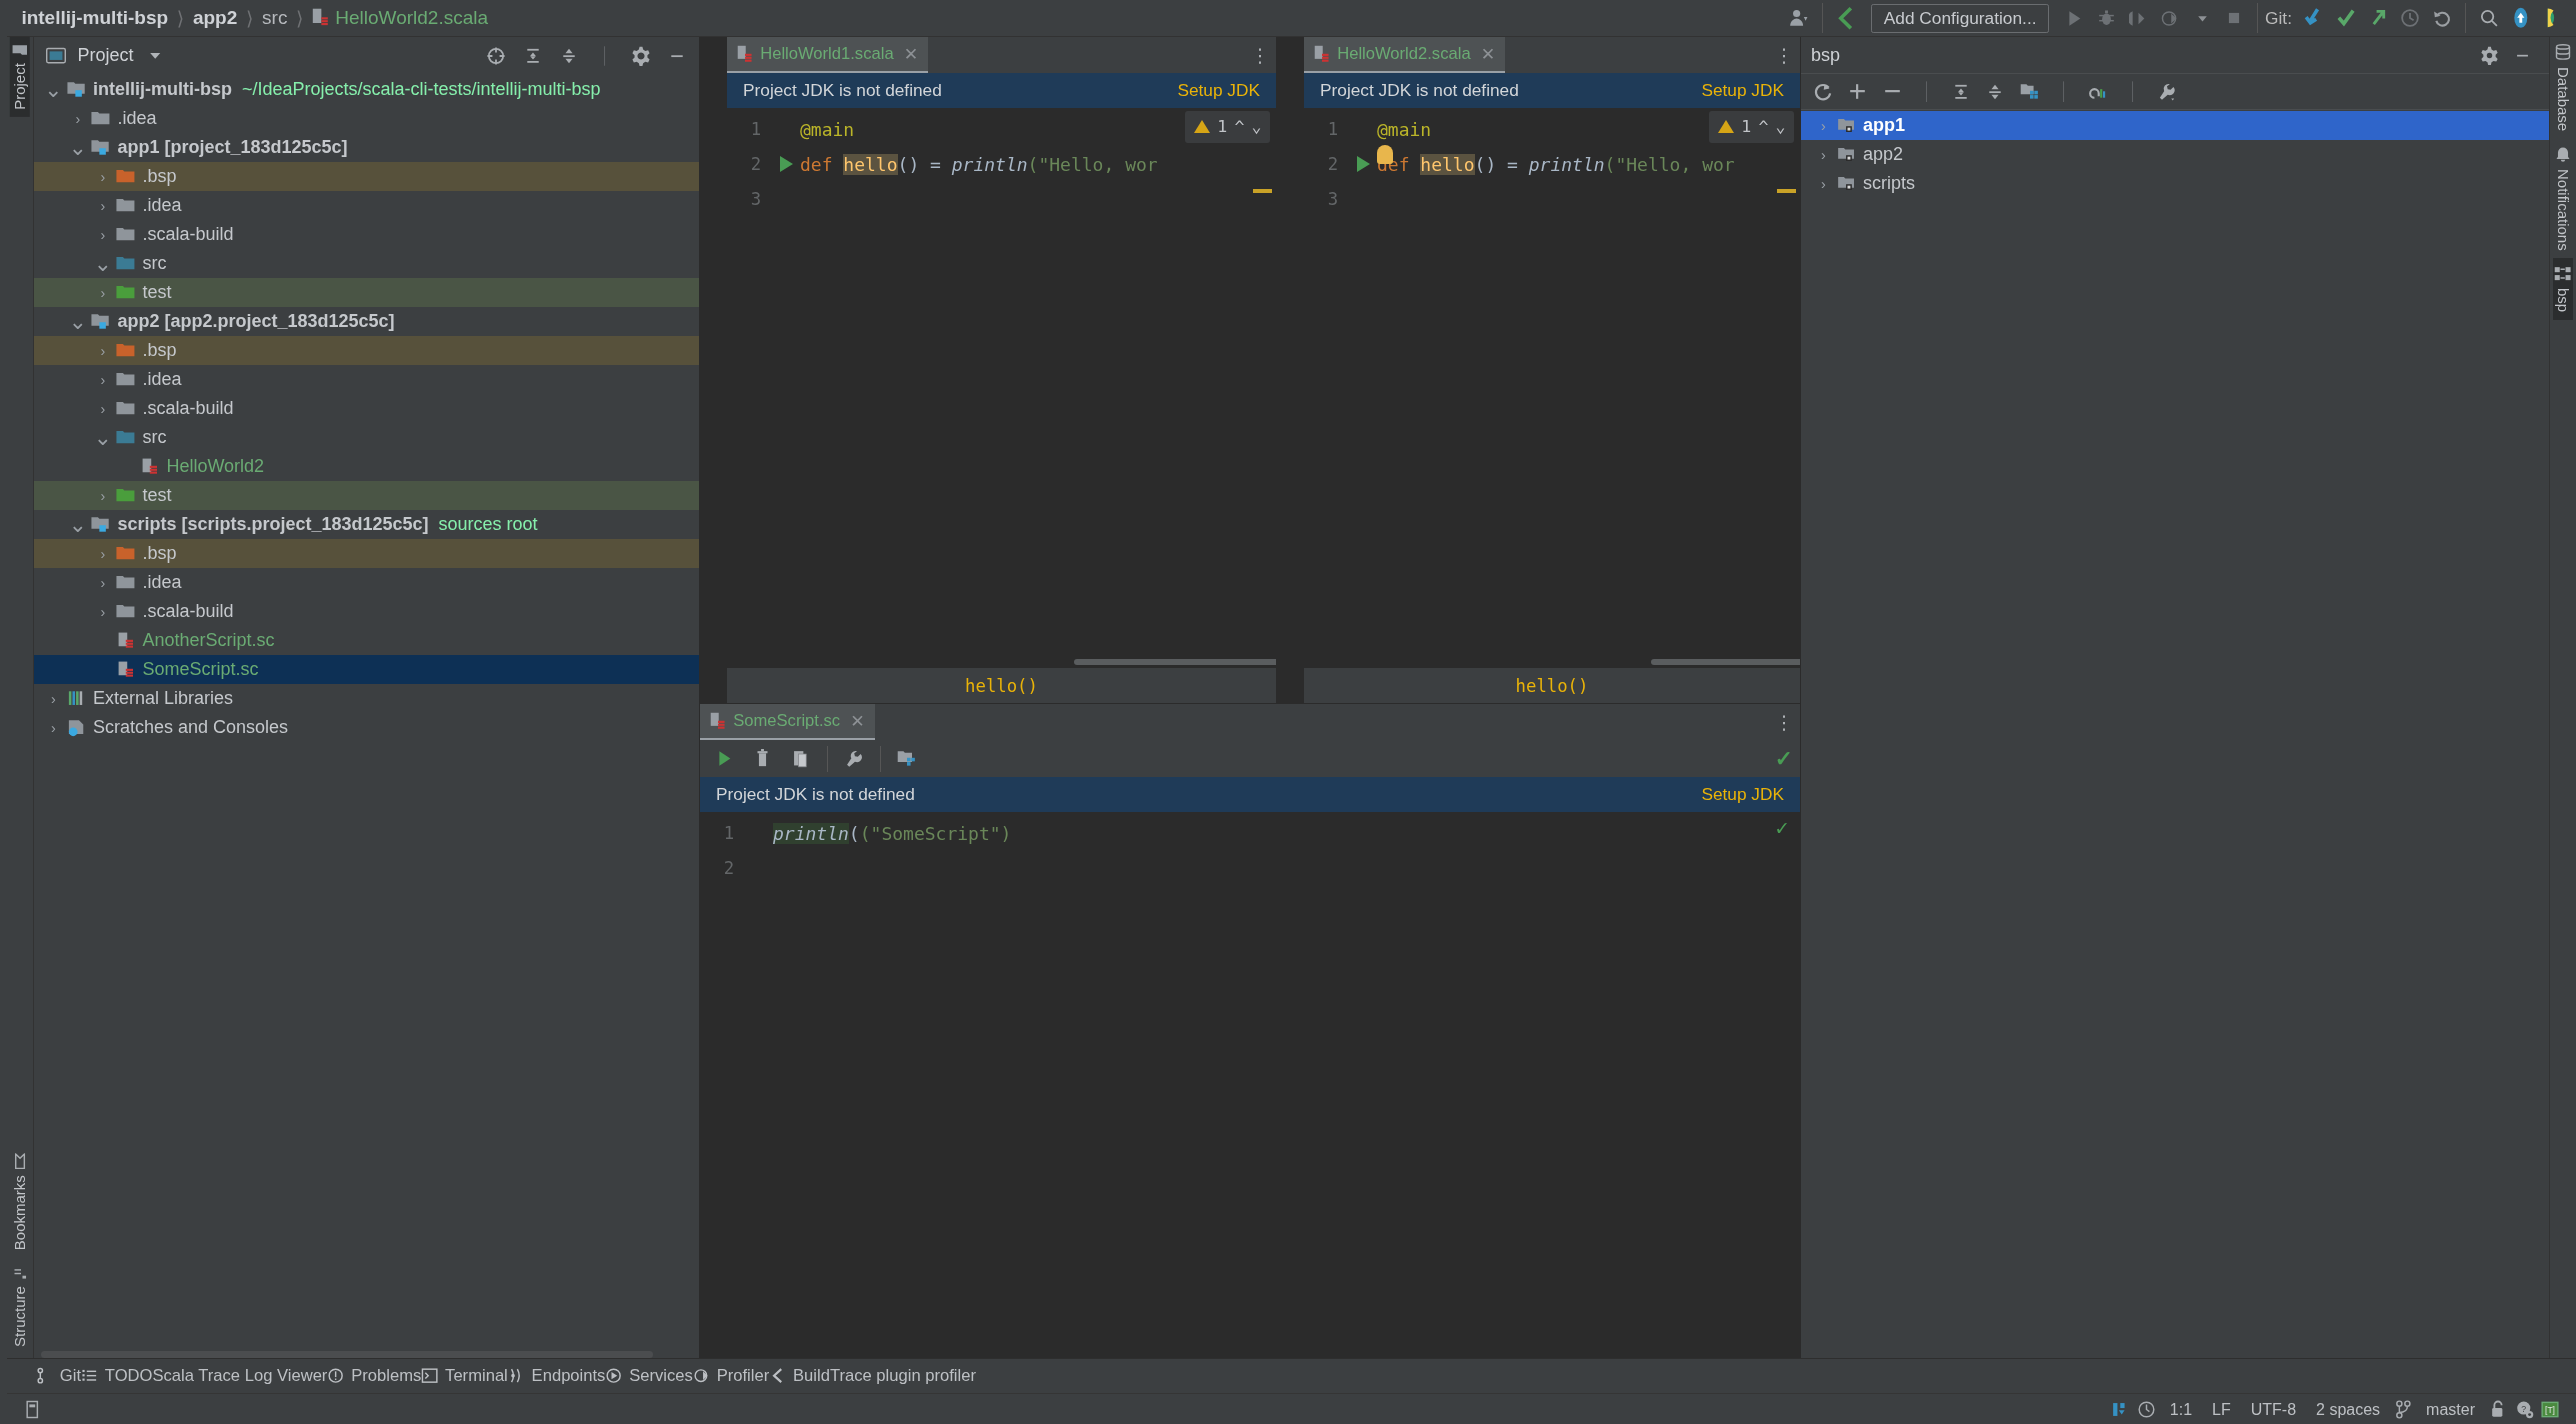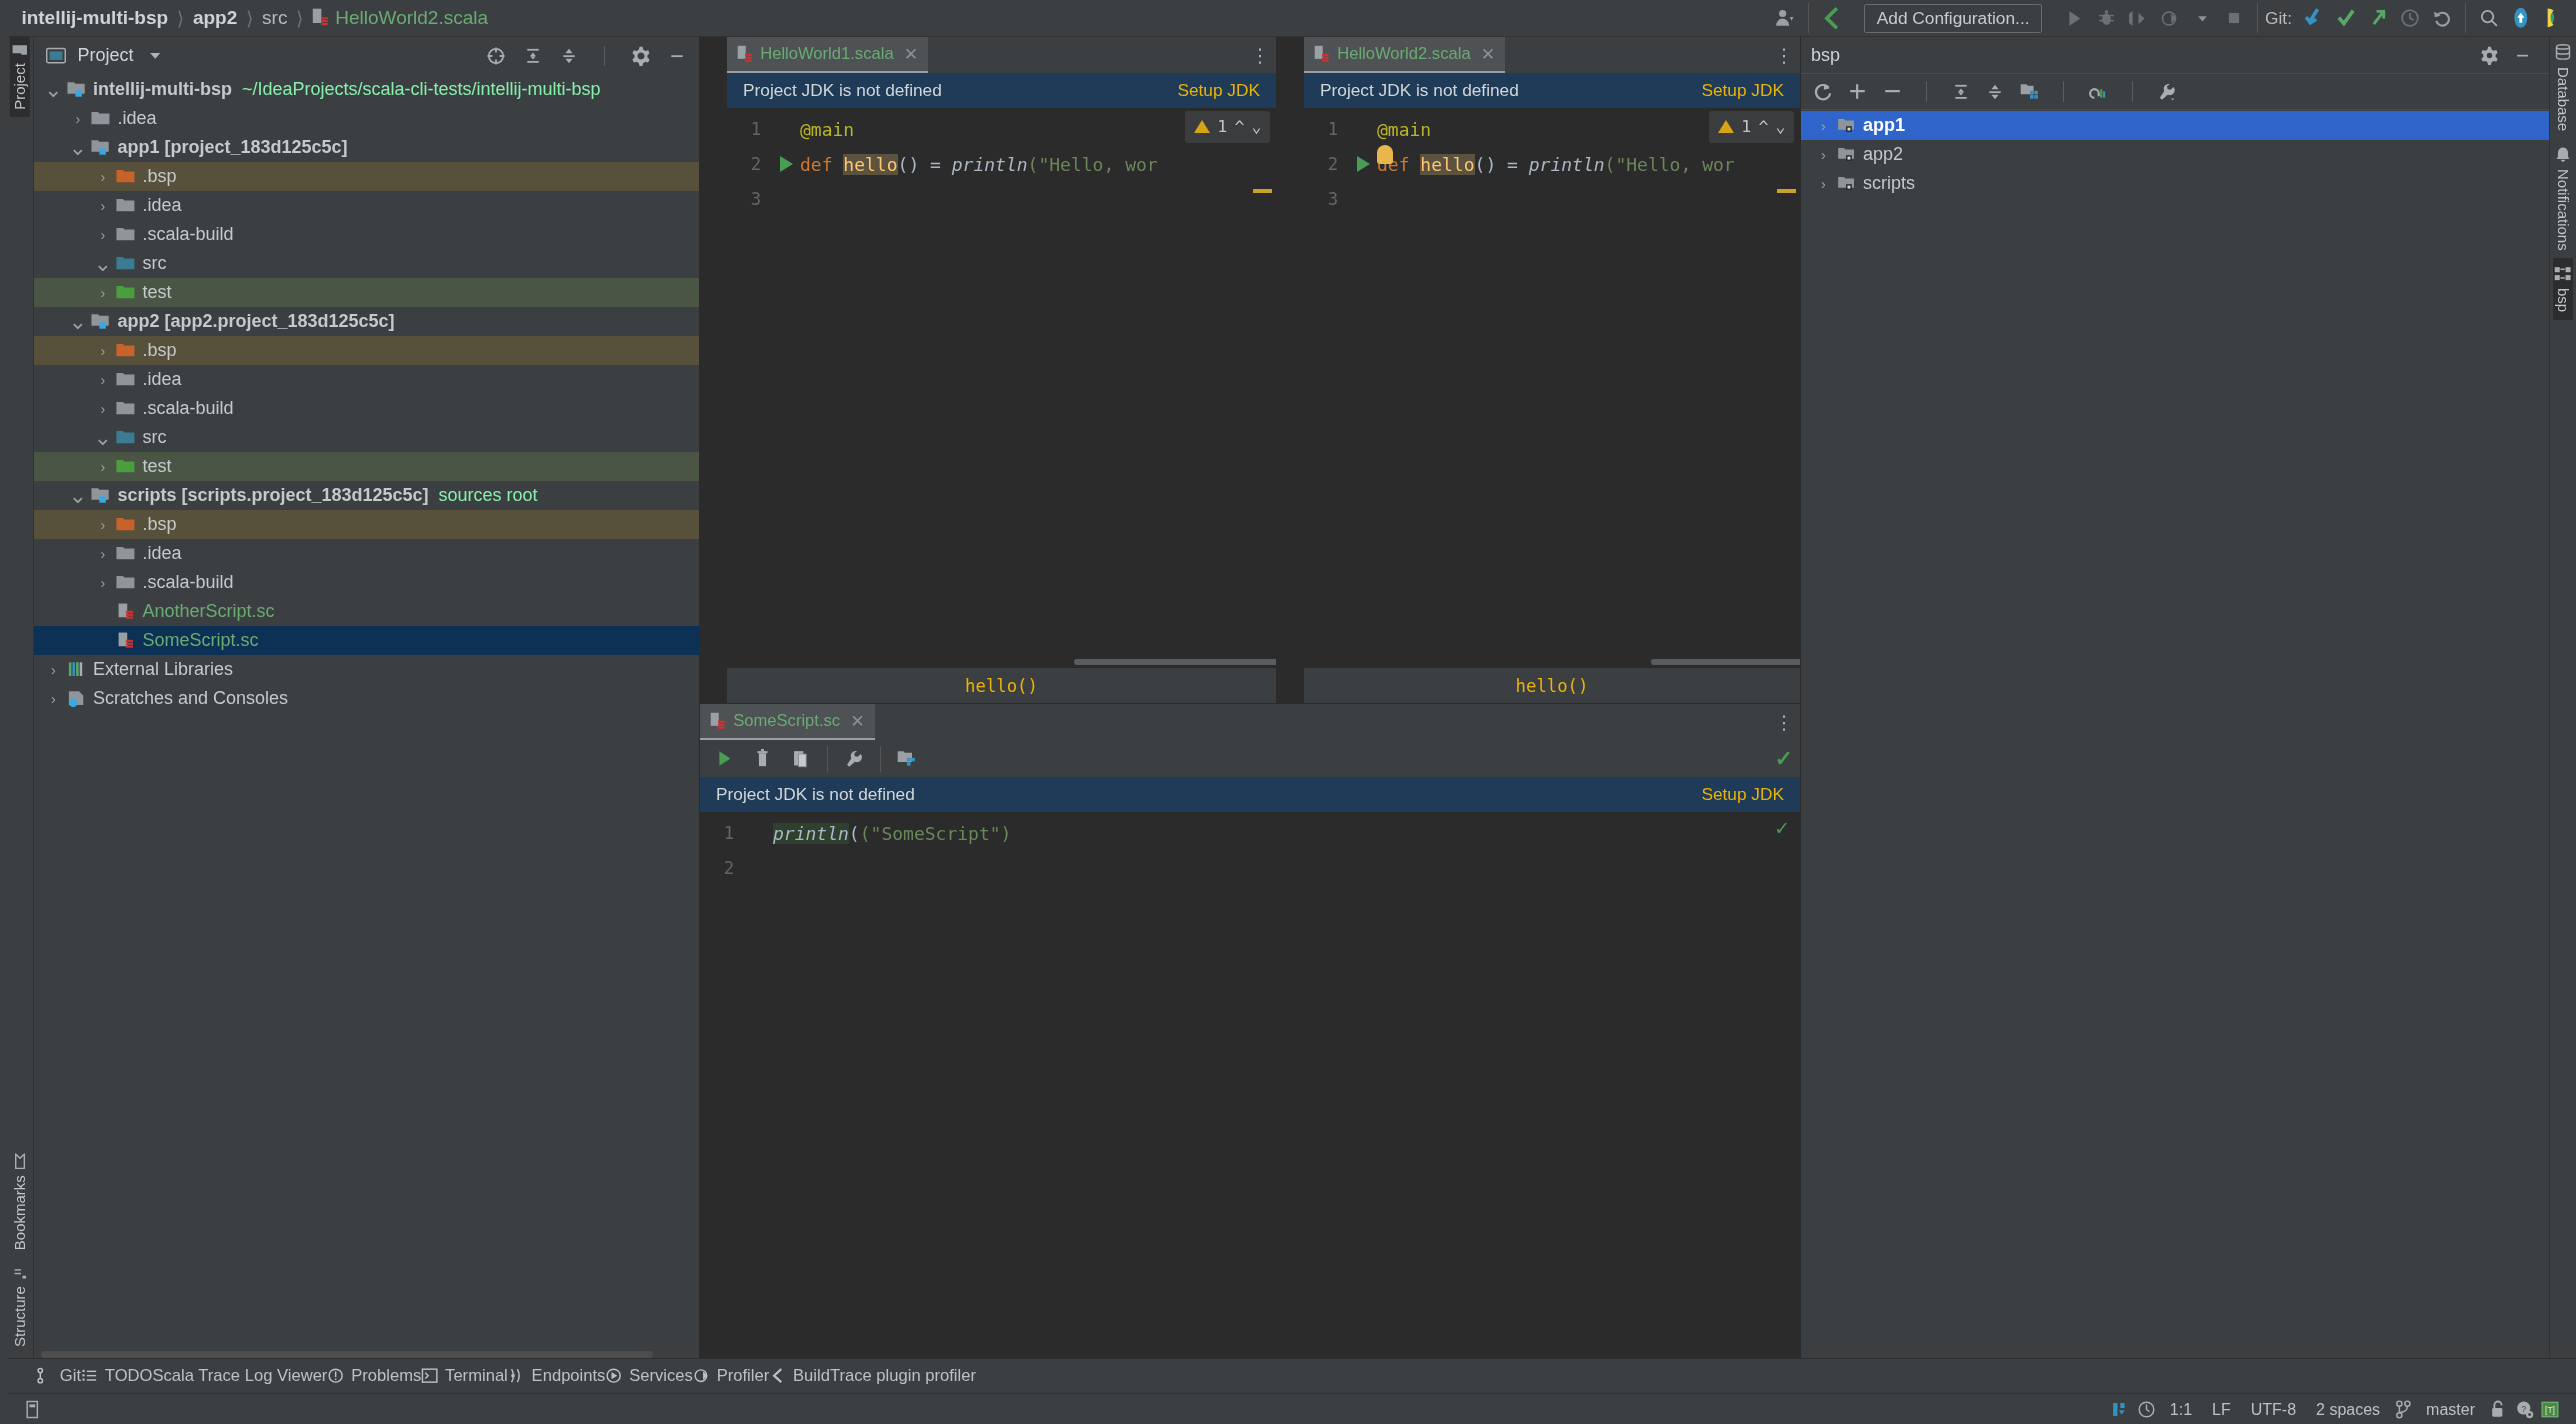--- a/index.html
+++ b/index.html
@@ -22,21 +22,21 @@
   .bc-item.bold { font-weight: bold; color: #cfd2d6; }
   .bc-item.file { color: #6aab73; display:flex; align-items:center; gap:5.8px;}
   .bc-sep { color: #6f7174; font-size: 19px; padding: 0 5.8px; }
   .topbar-spacer { flex: 1; }
   .topbar-right { display: flex; align-items: center; gap: 0; padding-right: 7.2px; }
   .tb-btn { width: 32px; height: 32px; display:flex; align-items:center; justify-content:center; color:#9b9fa3; cursor:default;}
   .tb-divider { width:0.7px; height:30px; background:#555; margin:0 7.2px; }
   .addconfig {
     border: 0.7px solid #6a6d70; border-radius: 2.2px; padding: 4.3px 11.5px;
     font-size: 17.3px; color: #c8cbcf; height: 29px; display:flex; align-items:center;
-    margin: 0 16px; white-space: nowrap;
+    margin: 0 9px; white-space: nowrap;
   }
   .git-label { font-size: 17.3px; color:#bbbbbb; margin-right:5.8px; }
 
   
   .body { flex: 1; display: flex; min-height: 0; }
 
   
   .leftrail {
     width: 27px; flex: 0 0 27px; background: #3c3f41; border-right: 0.7px solid #323232;
     display: flex; flex-direction: column; align-items: center; position: relative;
@@ -490,20 +490,32 @@
             <span>.scala-build</span>
           </div>
           <div class="row" style="padding-left: 58px;">
             <span class="arrow" style="font-size: 21.6px;">⌄</span>
             <span class="ficon">
               <svg width="21.6" height="19" viewBox="0 0 30 26">
                 <path d="M2 4 h9 l2 2 h14 v15 h-25 z" fill="#3b7b94"></path>
               </svg>
             </span>
             <span>src</span>
+          </div>
+          <div class="row" style="padding-left: 82px;">
+            <span class="arrow empty"></span>
+            <span class="ficon">
+              <svg width="21.6" height="19" viewBox="0 0 30 26">
+                <rect x="5" y="2" width="12" height="19" fill="#9aa0a6"></rect>
+                <rect x="15" y="12" width="10" height="3" fill="#cc3333"></rect>
+                <rect x="15" y="16" width="10" height="3" fill="#cc3333"></rect>
+                <rect x="15" y="20" width="10" height="3" fill="#cc3333"></rect>
+              </svg>
+            </span>
+            <span class="lbl-green">HelloWorld2</span>
           </div>
           <div class="row sel-test" style="padding-left: 58px;">
             <span class="arrow">›</span>
             <span class="ficon">
               <svg width="21.6" height="19" viewBox="0 0 30 26">
                 <path d="M2 4 h9 l2 2 h14 v15 h-25 z" fill="#4a9e3c"></path>
               </svg>
             </span>
             <span>test</span>
           </div>

